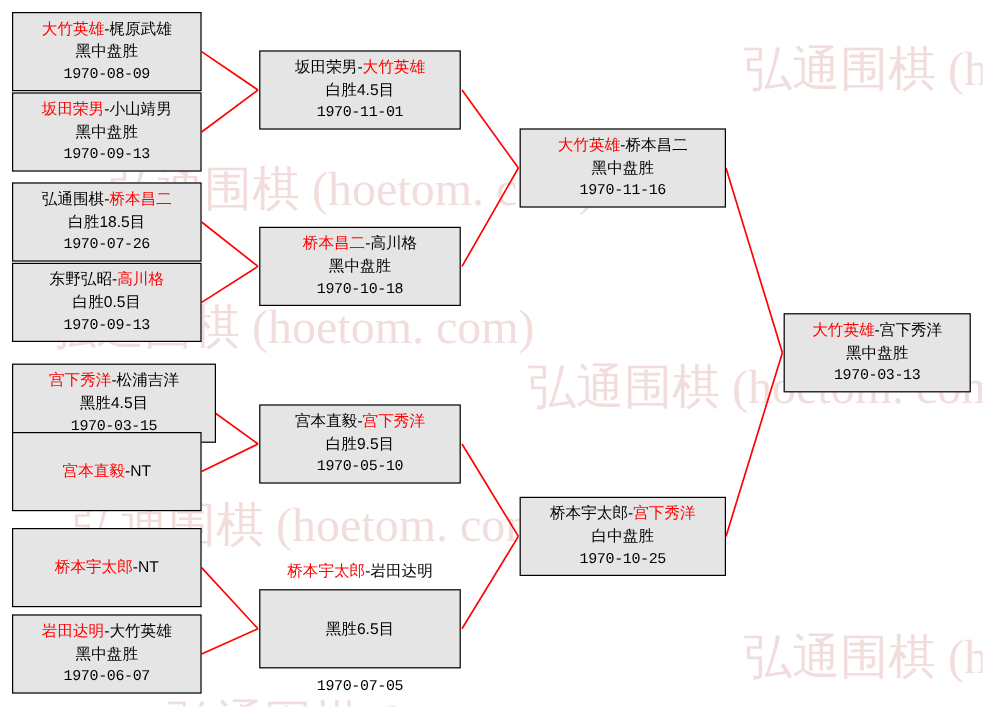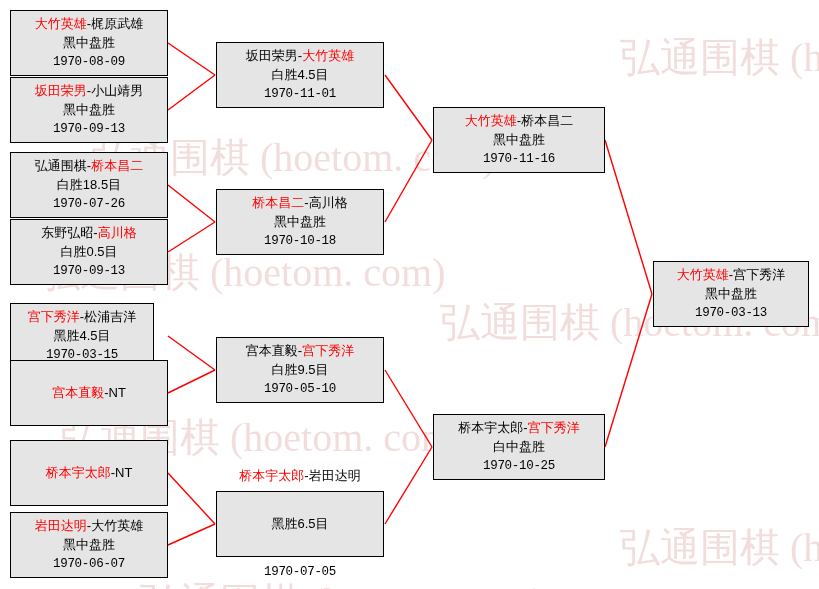--- a/index.html
+++ b/index.html
@@ -126,21 +126,21 @@
     <div class="line">白胜18.5目</div>
     <div class="line date">1970-07-26</div>
   </div>
 
   <div class="node" style="left:10px; top:219px; width:158px; height:66px;">
     <div class="line"><span class="p-black">东野弘昭</span><span class="sep">-</span><span class="p-red">高川格</span></div>
     <div class="line">白胜0.5目</div>
     <div class="line date">1970-09-13</div>
   </div>
 
-  <div class="node" style="left:10px; top:303px; width:144px; height:66px;">
+  <div class="node" style="left:10px; top:303px; width:170px; height:66px;">
     <div class="line"><span class="p-red">宫下秀洋</span><span class="sep">-</span><span class="p-black">松浦吉洋</span></div>
     <div class="line">黑胜4.5目</div>
     <div class="line date">1970-03-15</div>
   </div>
 
   <div class="node" style="left:10px; top:360px; width:158px; height:66px;">
     <div class="line"><span class="p-red">宫本直毅</span><span class="sep">-</span><span class="p-black">NT</span></div>
   </div>
 
   <div class="node" style="left:10px; top:440px; width:158px; height:66px;">

